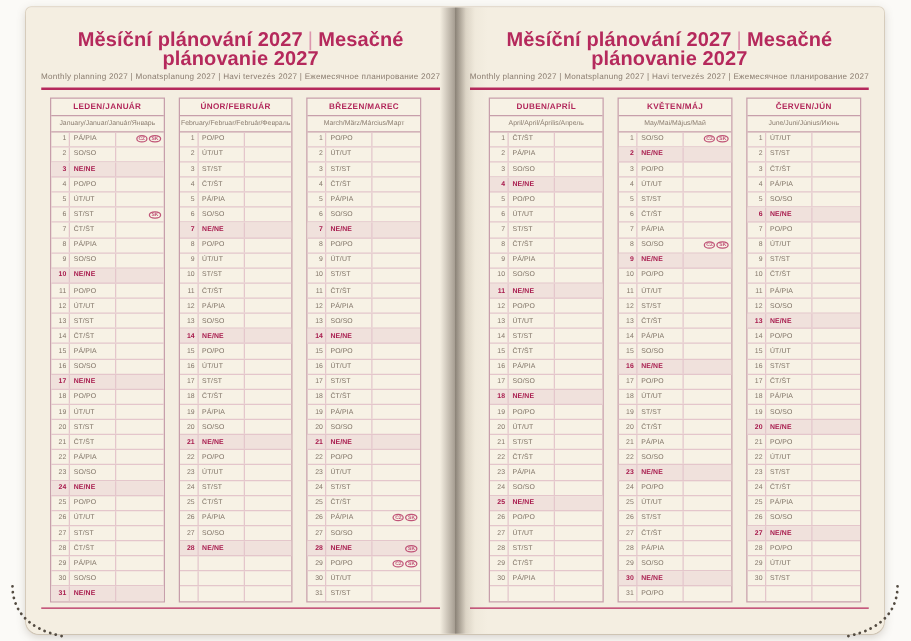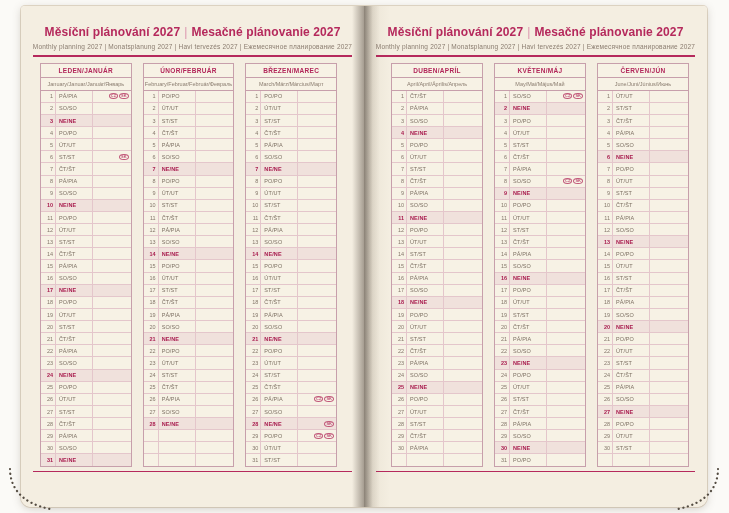--- a/index.html
+++ b/index.html
@@ -25,21 +25,21 @@
     content:"";position:absolute;right:0;top:0;width:12px;height:100%;
     background:linear-gradient(to right,rgba(100,85,70,0),rgba(70,58,48,0.45));
     pointer-events:none;
   }
   .page.right::before{
     content:"";position:absolute;left:0;top:0;width:16px;height:100%;
     background:linear-gradient(to right,rgba(60,50,42,0.55),rgba(100,85,70,0.12) 55%,rgba(100,85,70,0));
     pointer-events:none;
   }
   .page-header{text-align:center;padding-top:19px;}
-  .title{font-size:12px;font-weight:bold;color:#b5295c;letter-spacing:0.1px;line-height:15px;}
+  .title{font-size:16px;font-weight:bold;color:#b5295c;letter-spacing:0.1px;line-height:15px;}
   .title .sep{color:#dc96ae;font-weight:normal;padding:0 4px;}
   .subtitle{font-size:6.5px;color:#8a7c6f;margin-top:3px;line-height:8px;letter-spacing:0.2px;}
   .header-rule{height:1.7px;background:#b5295c;margin:4px 12px 0 12px;}
   .months{
     display:flex;gap:11px;height:404px;margin-top:6px;box-sizing:border-box;
   }
   .page.left .months{padding:0 27px 0 19px;}
   .page.right .months{padding:0 18px 0 27px;}
   .month{
     flex:1;border:1px solid #c79fab;background:#f7f2e5;

